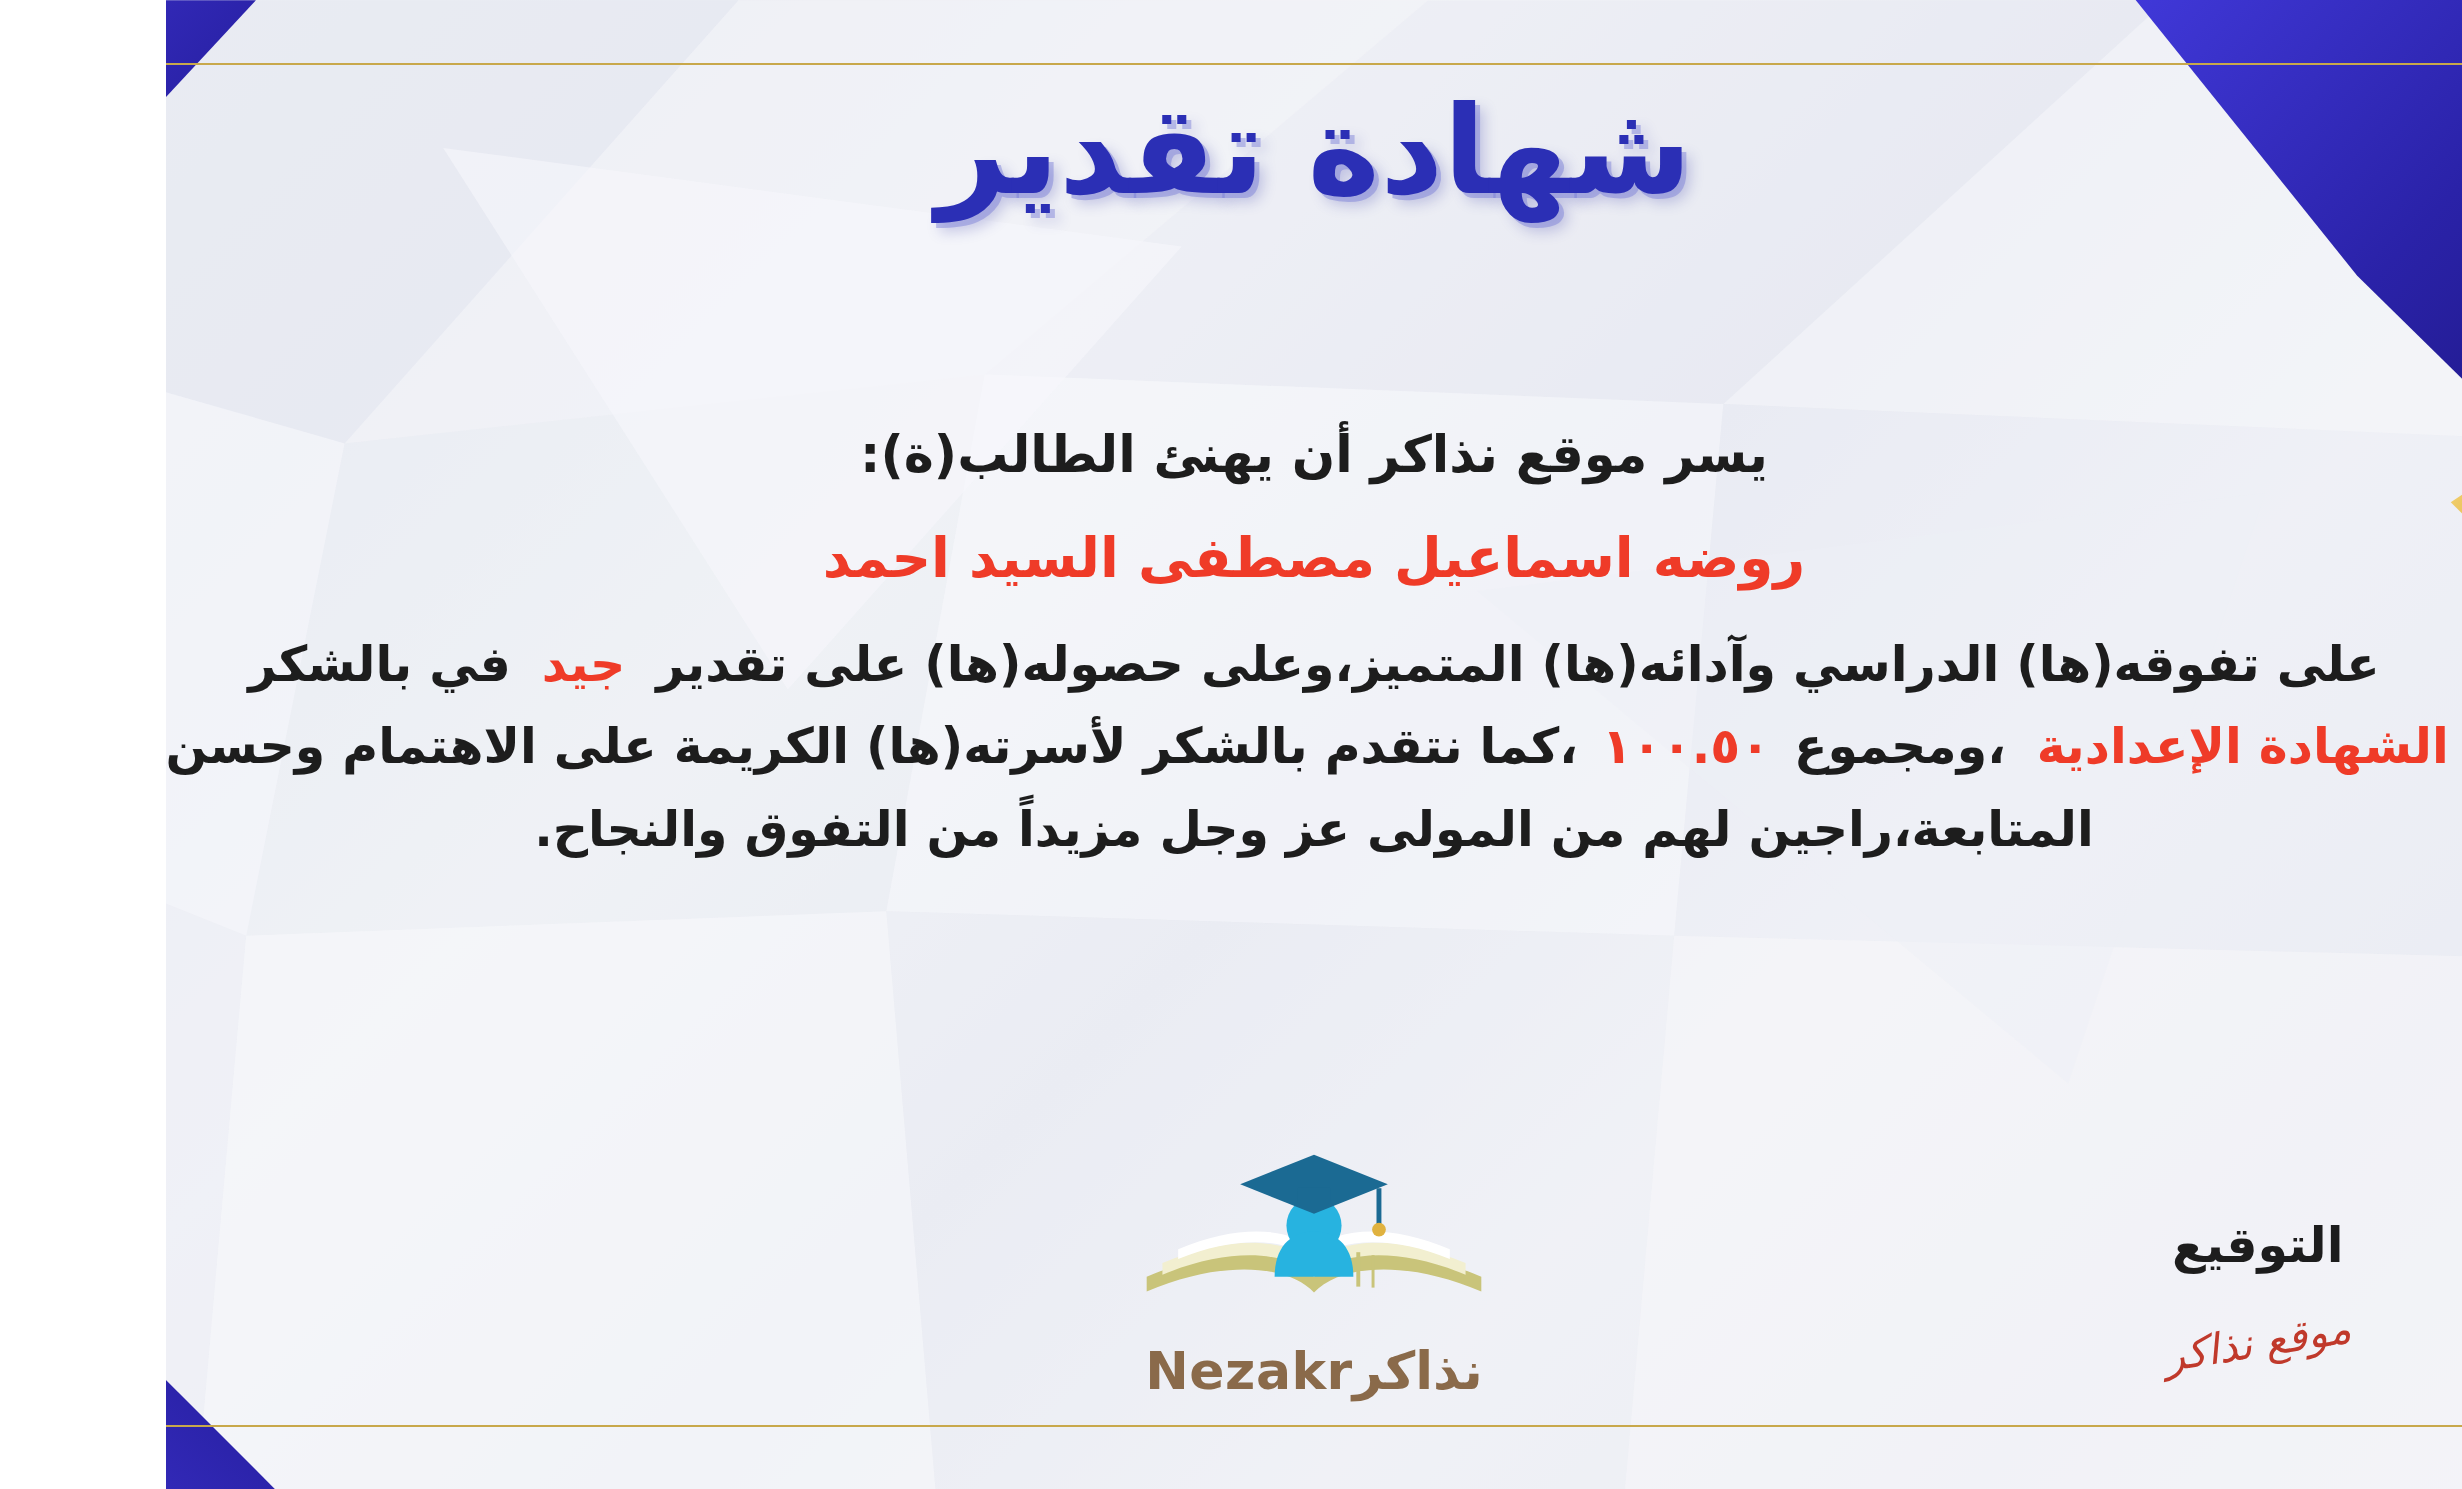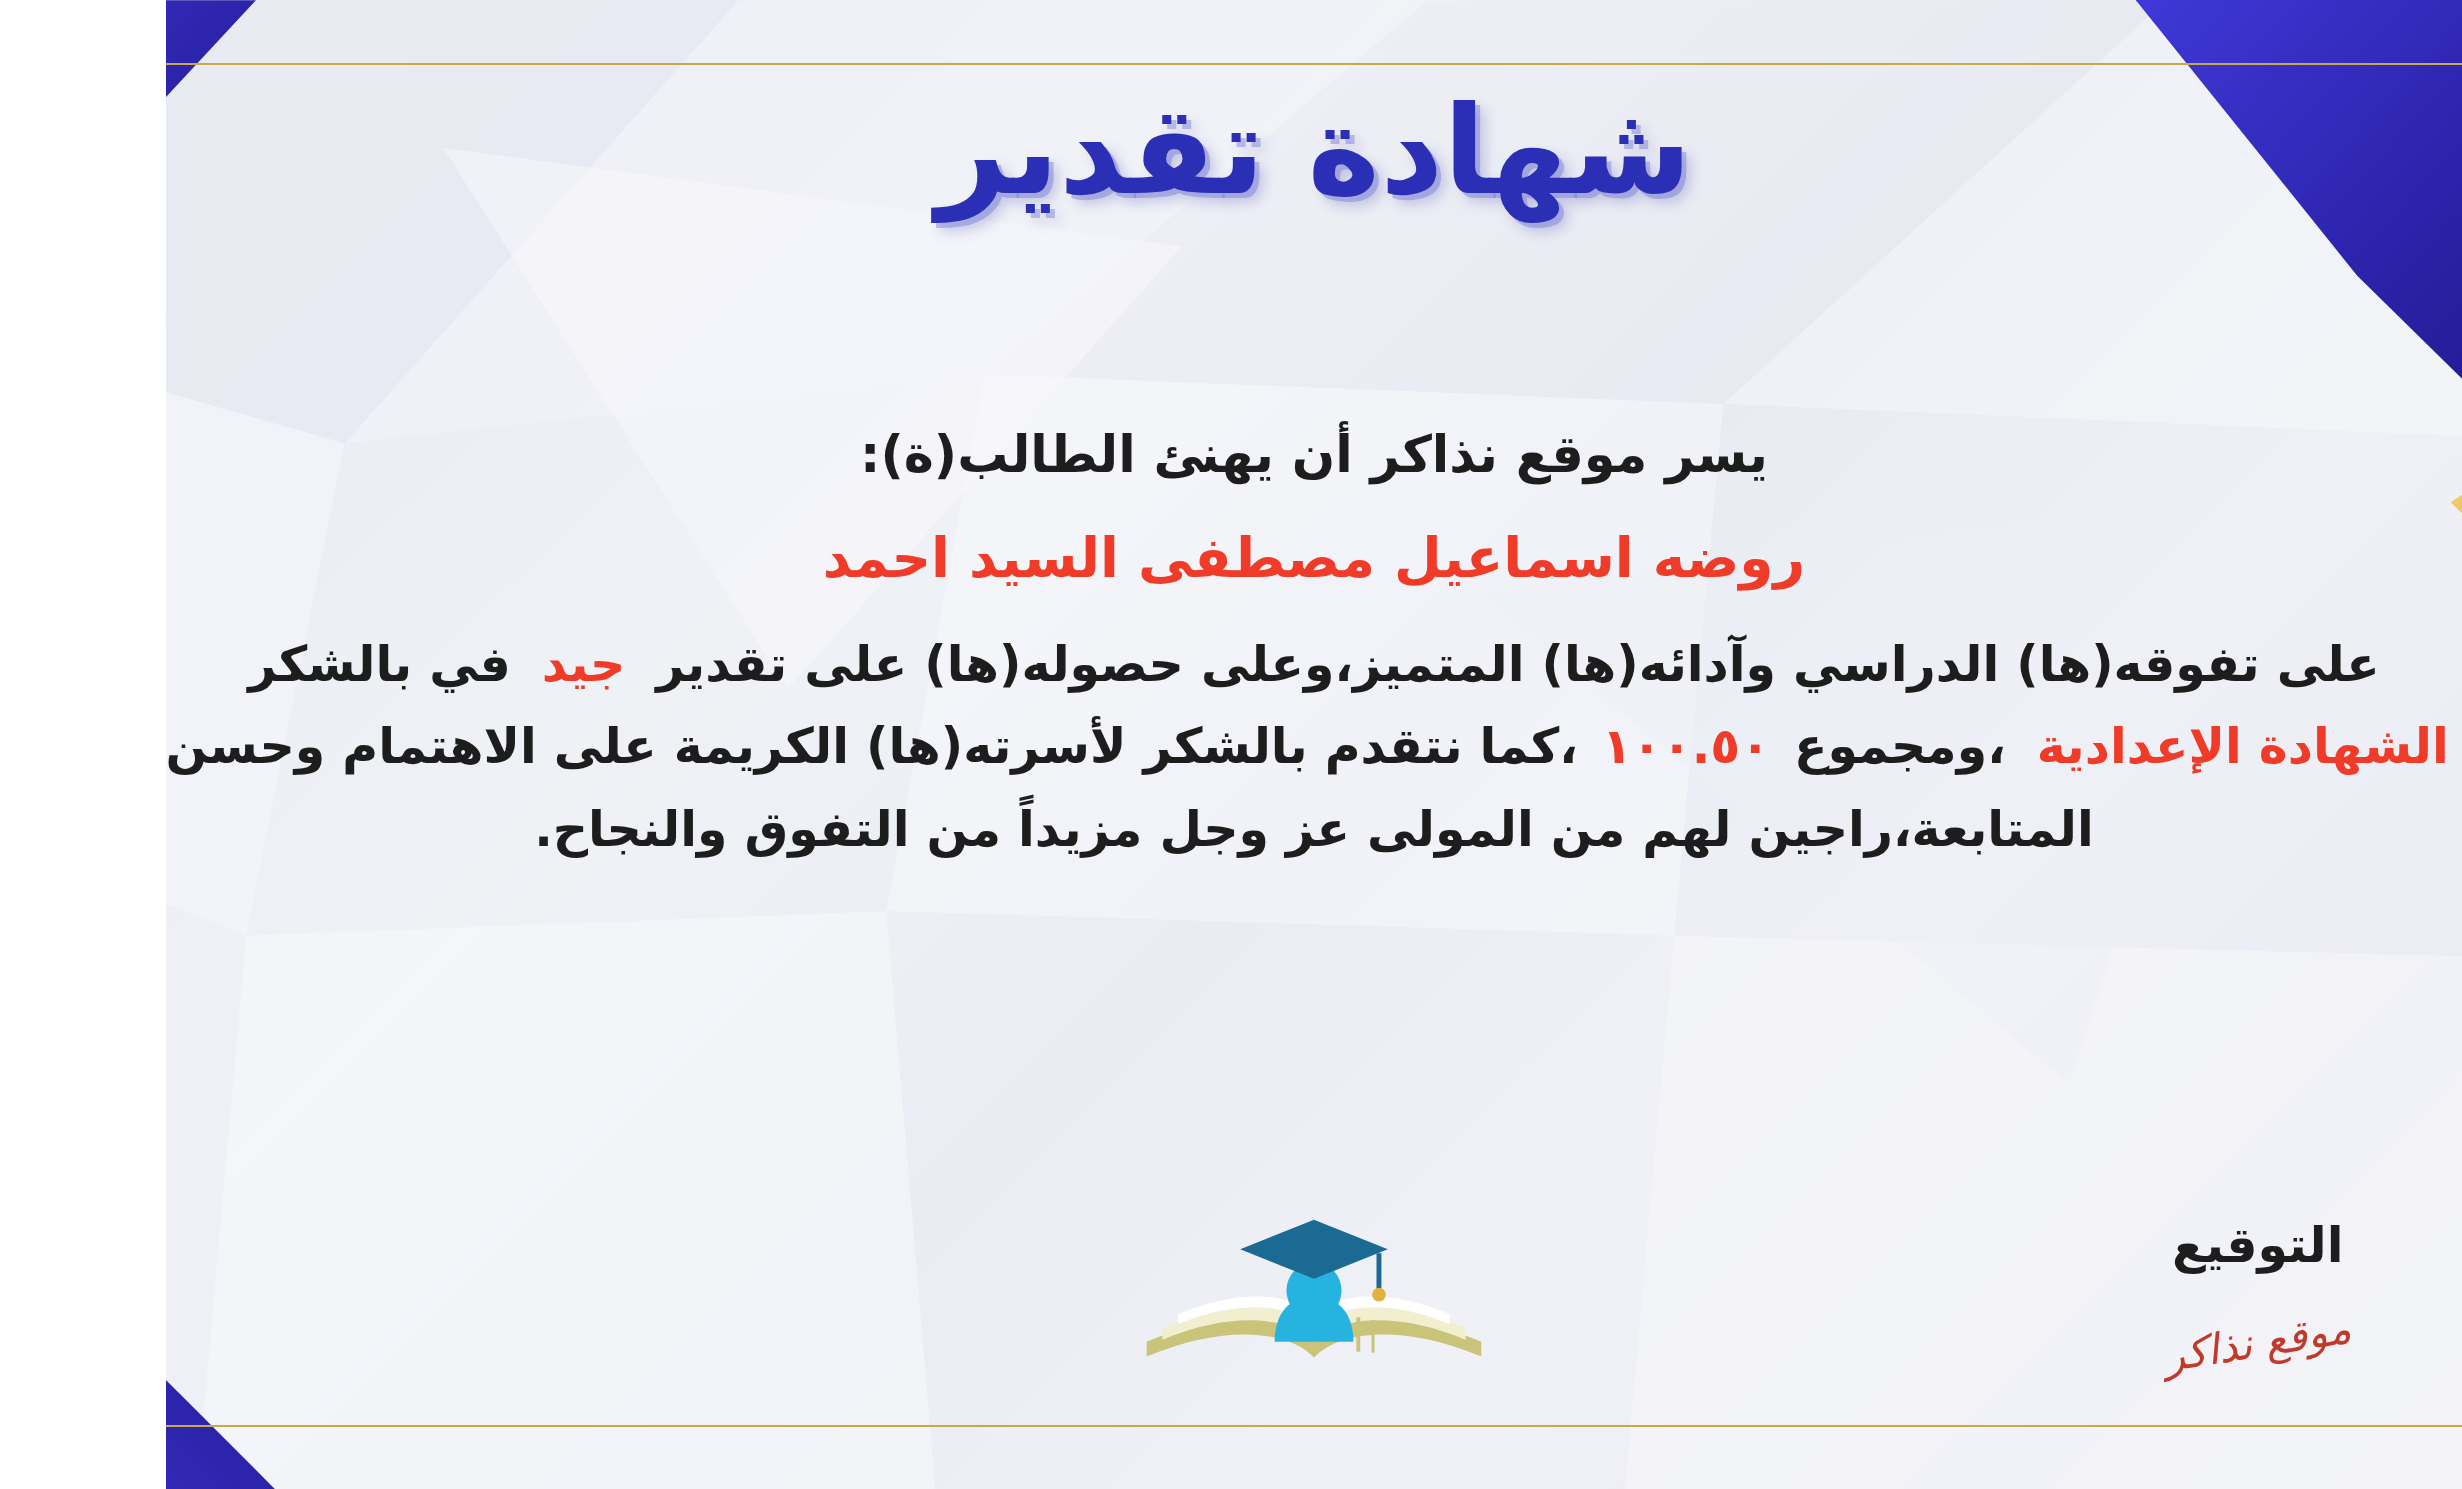--- a/index.html
+++ b/index.html
@@ -282,16 +282,17 @@
 
         <polygon points="380,52 530,112 380,172 230,112" fill="#1b6a93"></polygon>
         <rect x="346" y="118" width="68" height="34" rx="6" fill="#1b6a93"></rect>
         <path d="M512 120 L 512 196" stroke="#1b6a93" stroke-width="10" fill="none"></path>
         <circle cx="512" cy="204" r="14" fill="#e0b23f"></circle>
 
         <path d="M470 250 L 470 320" stroke="#c9c47a" stroke-width="8"></path>
         <path d="M500 256 L 500 322" stroke="#c9c47a" stroke-width="6"></path>
       </svg>
     </div>
+    <div class="logo-text">نذاكرNezakr</div>
   </div>
 
 </div>
 
 
 </body></html>

